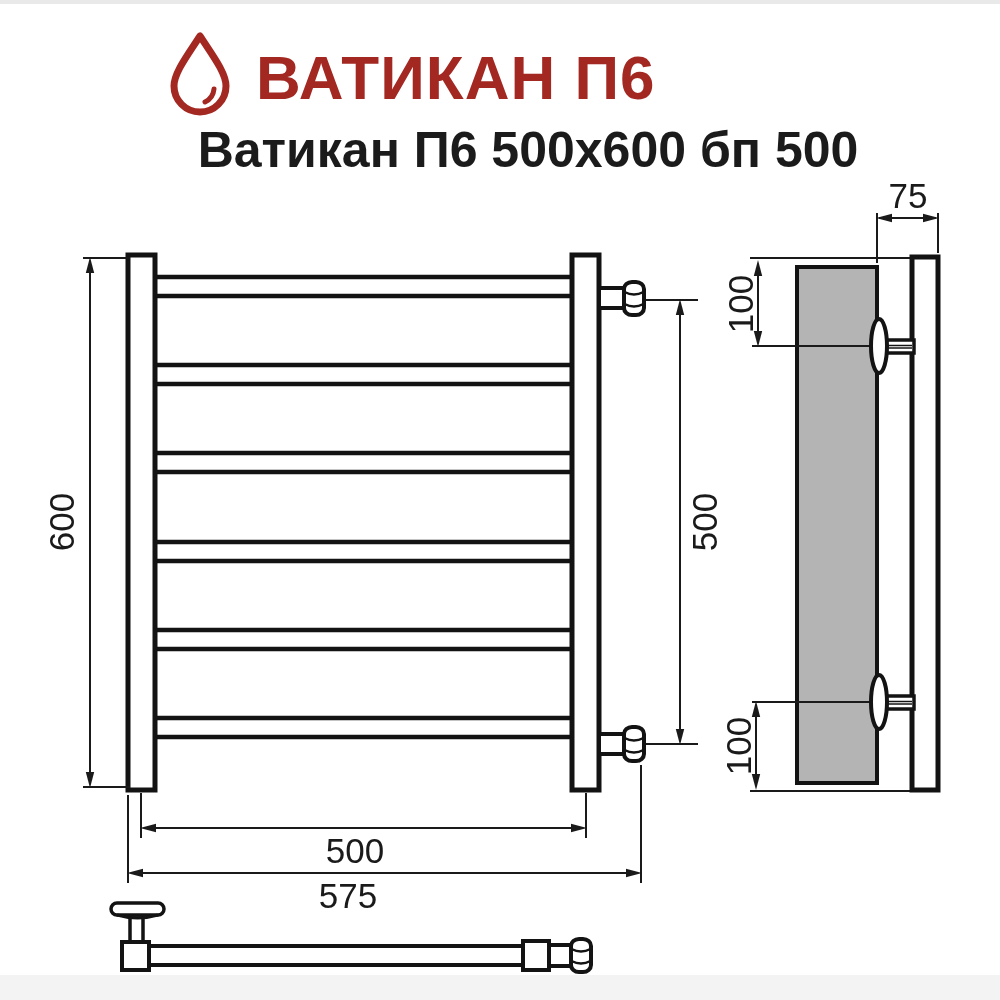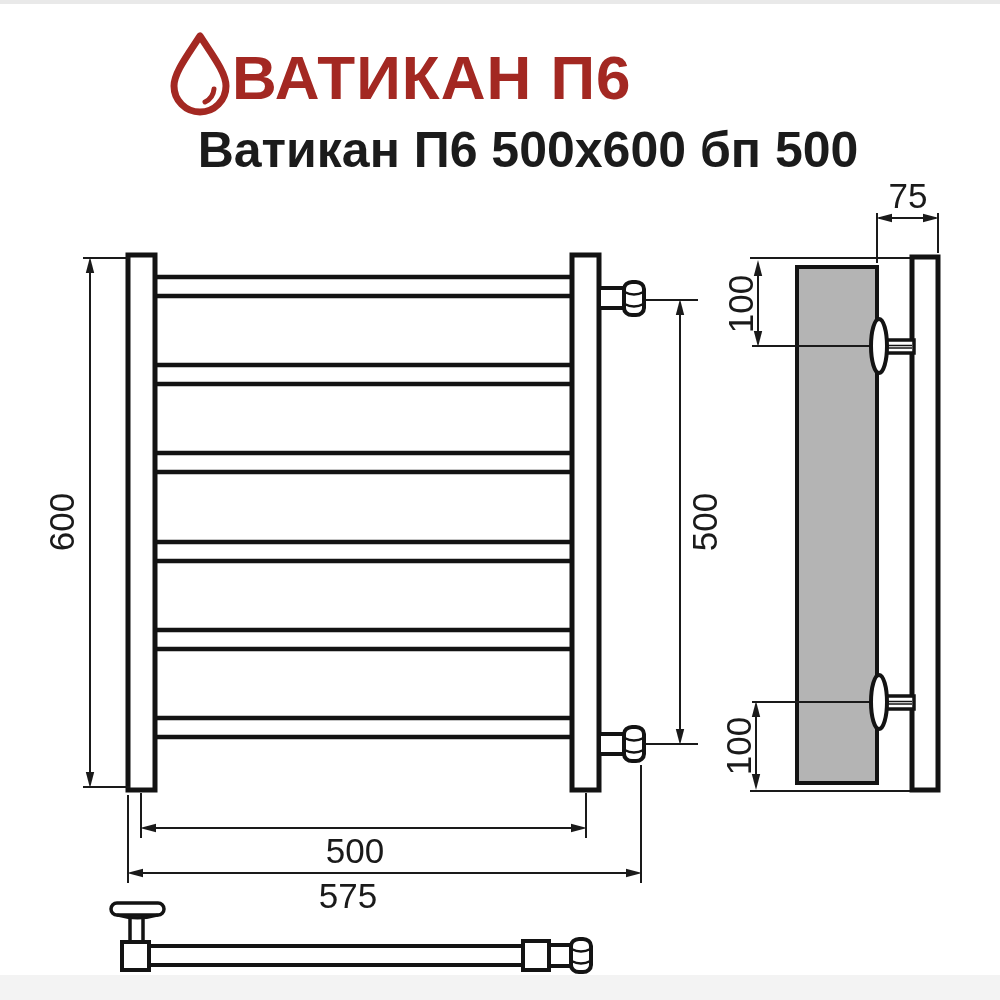--- a/index.html
+++ b/index.html
@@ -1,20 +1,20 @@
 <!DOCTYPE html>
 <html><head>
 <meta charset="utf-8">
 <style>
   html,body{margin:0;padding:0;background:#ffffff;}
   .page{position:relative;width:1000px;height:1000px;background:#ffffff;overflow:hidden;
         font-family:"Liberation Sans",sans-serif;}
   .band-top{position:absolute;left:0;top:0;width:1000px;height:4px;background:#e9e9e9;}
   .band-bottom{position:absolute;left:0;top:975px;width:1000px;height:25px;background:#f3f3f3;}
-  .brand-title{position:absolute;left:232px;top:42px;font-size:62px;font-weight:bold;
+  .brand-title{position:absolute;left:256px;top:42px;font-size:62px;font-weight:bold;
         letter-spacing:1px;color:#a32822;white-space:nowrap;}
   .subtitle{position:absolute;left:0;top:121px;width:1000px;text-align:center;
         font-size:50px;font-weight:600;color:#1b1b1b;white-space:nowrap;padding-left:28px;}
   .drop{position:absolute;left:168px;top:28px;}
   svg text{font-family:"Liberation Sans",sans-serif;}
   .dimtxt{font-size:35px;fill:#1a1a1a;}
   .outl{fill:#ffffff;stroke:#131313;}
   .dimln{stroke:#1a1a1a;stroke-width:2;fill:none;}
   .arr{fill:#1a1a1a;stroke:none;}
 </style>

